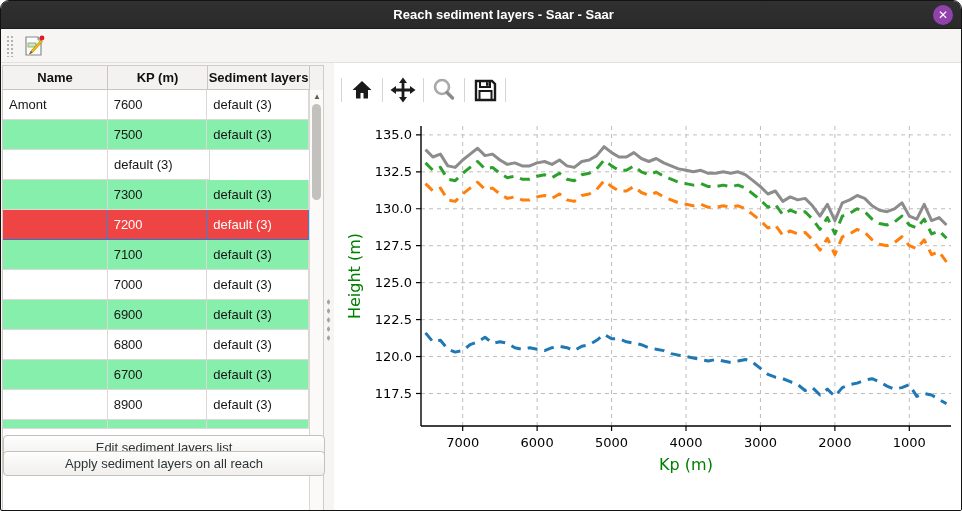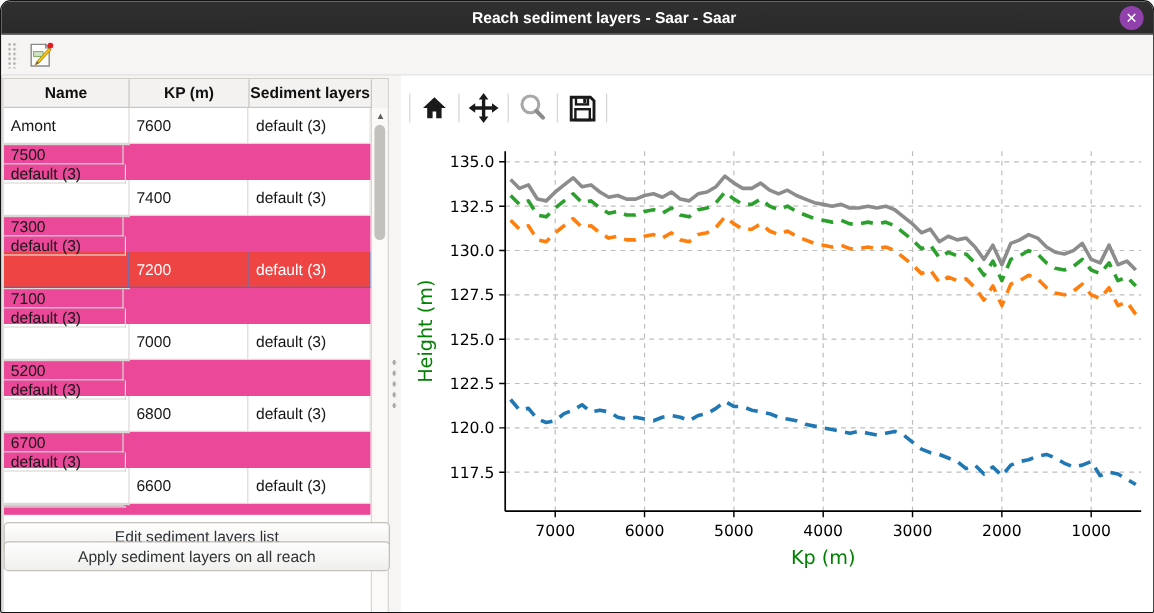--- a/index.html
+++ b/index.html
@@ -33,21 +33,21 @@
   .left-panel { position: absolute; left: 0; top: 62px; width: 332px; bottom: 0; }
   .table-wrap { position: absolute; left: 1px; top: 2px; width: 322px; height: 468px;
                 background: #ffffff; border: 1px solid #cfccc6; overflow: hidden; }
   .thead { display: flex; height: 24px; background: #f4f2f0; font-weight: bold;
            font-size: 13px; color: #101010; }
   .th { display: flex; align-items: center; justify-content: center;
         border-right: 1px solid #c9c6c0; border-bottom: 1px solid #c9c6c0; }
   .c-name { width: 105px; } .c-kp { width: 100px; } .c-lay { width: 102px; }
   .tbody { position: absolute; left: 0; top: 24px; right: 14px; bottom: 0; overflow: hidden; }
   .trow { display: flex; height: 30px; font-size: 13px; color: #161616; background: #ffffff; }
-  .trow.alt { background: #ec4899; flex-direction: column; }
+  .trow.alt { background: #86efac; }
   .td { display: flex; align-items: center; padding-left: 6px;
         border-right: 1px solid #dbd9d6; border-bottom: 1px solid #dbd9d6; }
   .trow.sel { background: #ef4444; color: #ffffff; }
   .trow.sel .td { border-right-color: #3584e4; border-bottom-color: #2f77cf; }
   .trow.partial { height: 9px; }
   
   .vscroll { position: absolute; right: 0; top: 24px; bottom: 0; width: 14px;
              background: #fbfaf9; border-left: 1px solid #d9d7d3; }
   .vs-arrow { position: absolute; left: 0; width: 14px; height: 13px; color: #5f5e5b;
               font-size: 8px; display: flex; align-items: center; justify-content: center; }
@@ -112,21 +112,20 @@
             <div class="td c-kp">7600</div>
             <div class="td c-lay">default (3)</div>
           </div>
           <div class="trow alt">
             <div class="td c-name"></div>
             <div class="td c-kp">7500</div>
             <div class="td c-lay">default (3)</div>
           </div>
           <div class="trow">
             <div class="td c-name"></div>
-            <div class="td c-kp">7400</div>
             <div class="td c-lay">default (3)</div>
           </div>
           <div class="trow alt">
             <div class="td c-name"></div>
             <div class="td c-kp">7300</div>
             <div class="td c-lay">default (3)</div>
           </div>
           <div class="trow sel">
             <div class="td c-name"></div>
             <div class="td c-kp">7200</div>
@@ -137,36 +136,36 @@
             <div class="td c-kp">7100</div>
             <div class="td c-lay">default (3)</div>
           </div>
           <div class="trow">
             <div class="td c-name"></div>
             <div class="td c-kp">7000</div>
             <div class="td c-lay">default (3)</div>
           </div>
           <div class="trow alt">
             <div class="td c-name"></div>
-            <div class="td c-kp">5200</div>
+            <div class="td c-kp">6900</div>
             <div class="td c-lay">default (3)</div>
           </div>
           <div class="trow">
             <div class="td c-name"></div>
             <div class="td c-kp">6800</div>
             <div class="td c-lay">default (3)</div>
           </div>
           <div class="trow alt">
             <div class="td c-name"></div>
             <div class="td c-kp">6700</div>
             <div class="td c-lay">default (3)</div>
           </div>
           <div class="trow">
             <div class="td c-name"></div>
-            <div class="td c-kp">6600</div>
+            <div class="td c-kp">8900</div>
             <div class="td c-lay">default (3)</div>
           </div>
           <div class="trow partial alt">
             <div class="td c-name"></div>
             <div class="td c-kp"></div>
             <div class="td c-lay"></div>
           </div>
         </div>
       <div class="vscroll">
         <div class="vs-arrow vs-up">▲</div>

